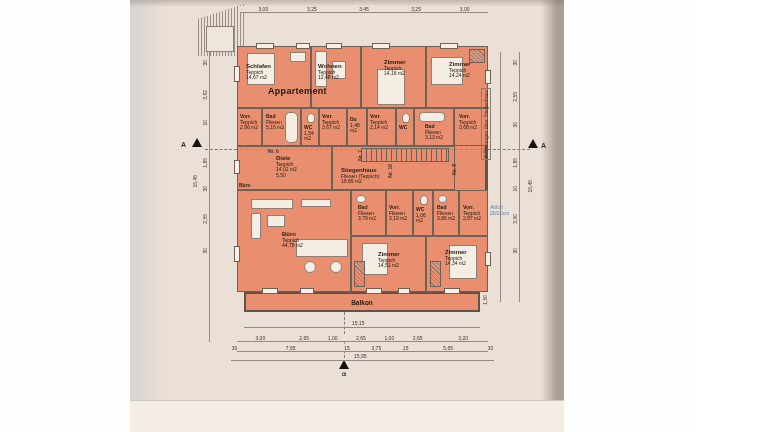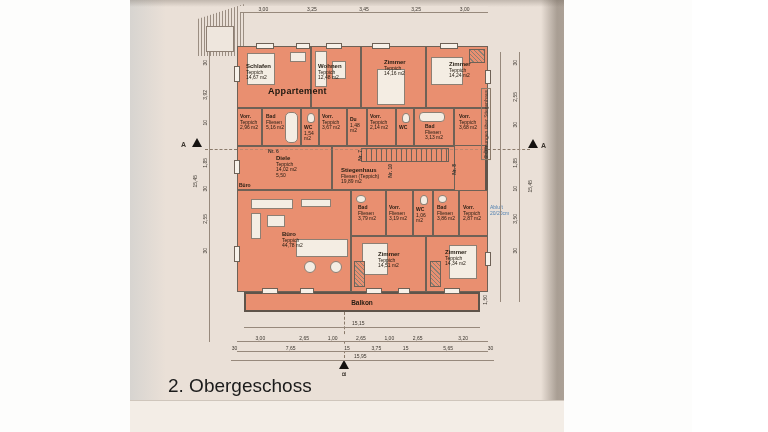--- a/index.html
+++ b/index.html
@@ -330,17 +330,16 @@
     <span style="flex:0.5">15</span>
     <span style="flex:3.75">3,75</span>
     <span style="flex:0.5">15</span>
     <span style="flex:5.65">5,65</span>
     <span style="flex:0.5">30</span>
   </div>
 
   <div class="dimline" style="left:231px;top:360px;width:263px;height:1px;"></div>
   <div class="dimtxt" style="left:352px;top:354px;background:#eae0d7;padding:0 2px;">15,95</div>
 
-  <div class="abs" style="left:168px;top:375px;font-size:19px;color:#1b1b1b;">2. Obergeschoss</div>
 
   <div class="abs" style="left:698px;top:360px;font-size:58px;font-weight:100;color:#a5968a;line-height:1;">4</div>
 
 </div>
 
 </body></html>

